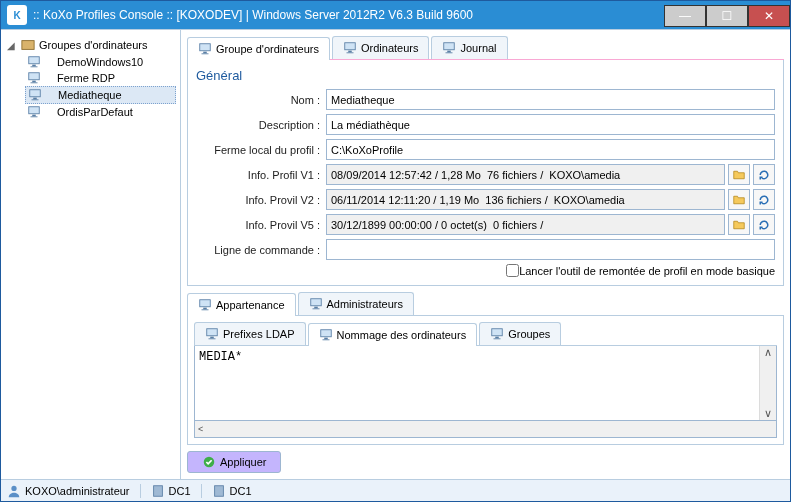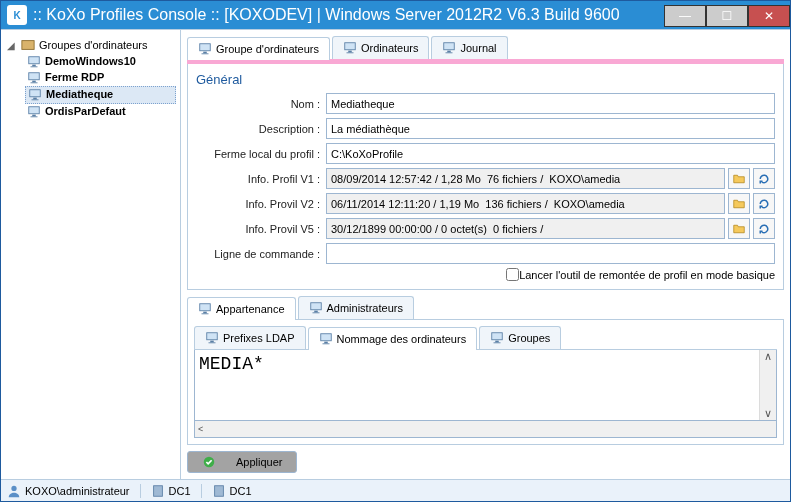--- a/index.html
+++ b/index.html
@@ -1,53 +1,53 @@
 <!DOCTYPE html>
 <html><head>
 <meta charset="utf-8">
 <style>
 *{box-sizing:border-box;margin:0;padding:0;font-family:"Segoe UI",Tahoma,sans-serif;font-size:11px;}
 html,body{width:791px;height:502px;overflow:hidden;}
 .window{width:791px;height:502px;border:1px solid #1e5a9e;background:#fdfefe;display:flex;flex-direction:column;}
 .titlebar{height:28px;background:linear-gradient(#2a8dd4,#2a8dd4);display:flex;align-items:center;color:#fff;}
 .titlebar .icon{width:20px;height:20px;margin:0 6px;background:#fff;border-radius:3px;display:flex;align-items:center;justify-content:center;color:#2a8dd4;font-weight:bold;font-size:10px;}
-.titlebar .title{flex:1;font-size:16px;}
+.titlebar .title{flex:1;font-size:12px;}
 .winbtns{display:flex;}
 .winbtn{width:42px;height:22px;margin-top:2px;border:1px solid #333;background:#ccc;display:flex;align-items:center;justify-content:center;font-size:12px;}
 .winbtn.close{background:#c75050;color:#fff;}
 .body{flex:1;display:flex;background:#fff;border-top:1px solid #b8cde0;}
 .tree{width:180px;border-right:1px solid #b8cde0;padding:6px 4px;}
 .tree-root{display:flex;align-items:center;gap:4px;padding:2px;}
 .tree-toggle{width:10px;color:#666;font-size:10px;}
 .tree-icon{width:14px;height:14px;display:inline-flex;align-items:center;justify-content:center;}
 .tree-children{margin-left:20px;}
-.tree-item{display:flex;align-items:flex-start;gap:4px;padding:1px 2px;cursor:default;font-weight:bold;}
+.tree-item{display:flex;align-items:center;gap:16px;padding:1px 2px;cursor:default;}
 .tree-item.selected{background:#dce8f5;border:1px dotted #7da2ce;}
 .tree-item .tree-icon svg{width:14px;height:14px;}
 .main{flex:1;padding:6px;display:flex;flex-direction:column;}
-.tabs{display:flex;border-bottom:5px solid #f9a8d4;}
+.tabs{display:flex;border-bottom:1px solid #f9a8d4;}
 .tab{padding:4px 10px;display:flex;align-items:center;gap:4px;background:#f0f5fa;border:1px solid #b8cde0;border-bottom:none;margin-right:2px;border-radius:3px 3px 0 0;cursor:default;}
 .tab.active{background:#fff;position:relative;top:1px;}
 .tab-strip-right{flex:1;border-bottom:1px solid transparent;}
 .groupbox{border:1px solid #b8cde0;border-top:none;padding:8px;flex:0 0 auto;}
 .gb-title{color:#1e5a9e;font-size:13px;margin-bottom:6px;}
 .row{display:flex;align-items:center;margin-bottom:4px;justify-content:space-between;}
 .row label{width:130px;text-align:right;padding-right:6px;color:#222;}
 .row input[type=text]{flex:1;height:21px;border:1px solid #9db6d1;padding:0 4px;background:#fff;}
 .row input.ro{background:#f0f0f0;}
 .iconbtn{width:22px;height:21px;border:1px solid #9db6d1;background:#f7f7f7;margin-left:3px;display:flex;align-items:center;justify-content:center;cursor:default;}
 .chk-row{margin-left:136px;display:flex;align-items:center;margin-top:2px;justify-content:flex-end;}
 .subtabs{display:flex;border-bottom:1px solid #b8cde0;margin-top:6px;}
 .subpanel{border:1px solid #b8cde0;border-top:none;padding:6px;display:flex;flex-direction:column;flex:1;}
 .subtabs2{display:flex;border-bottom:1px solid #b8cde0;}
 .textarea-wrap{flex:1;display:flex;border:1px solid #9db6d1;border-top:none;}
-textarea{flex:1;border:none;resize:none;padding:4px;font-family:"Courier New",monospace;font-size:18px;outline:none;}
+textarea{flex:1;border:none;resize:none;padding:4px;font-family:"Courier New",monospace;font-size:12px;outline:none;}
 .scroll{width:17px;background:#f0f0f0;border-left:1px solid #dcdcdc;display:flex;flex-direction:column;justify-content:space-between;align-items:center;font-size:9px;color:#555;}
 .bottom-bar{padding:6px 0 0 0;}
-.apply-btn{display:inline-flex;align-items:center;gap:20px;padding:3px 14px;border:1px solid #9db6d1;background:#a3a3a3;border-radius:3px;cursor:default;}
+.apply-btn{display:inline-flex;align-items:center;gap:4px;padding:3px 14px;border:1px solid #9db6d1;background:#c4b5fd;border-radius:3px;cursor:default;}
 .statusbar{height:22px;background:#eaf2fa;border-top:1px solid #b8cde0;display:flex;align-items:center;padding:0 6px;gap:10px;}
 .statusbar .sep{width:1px;height:14px;background:#b8cde0;}
 .statusbar .item{display:flex;align-items:center;gap:4px;}
 .smicon{width:14px;height:14px;display:inline-flex;}
 </style>
 </head>
 <body>
 
 <div class="window">
   <div class="titlebar">

